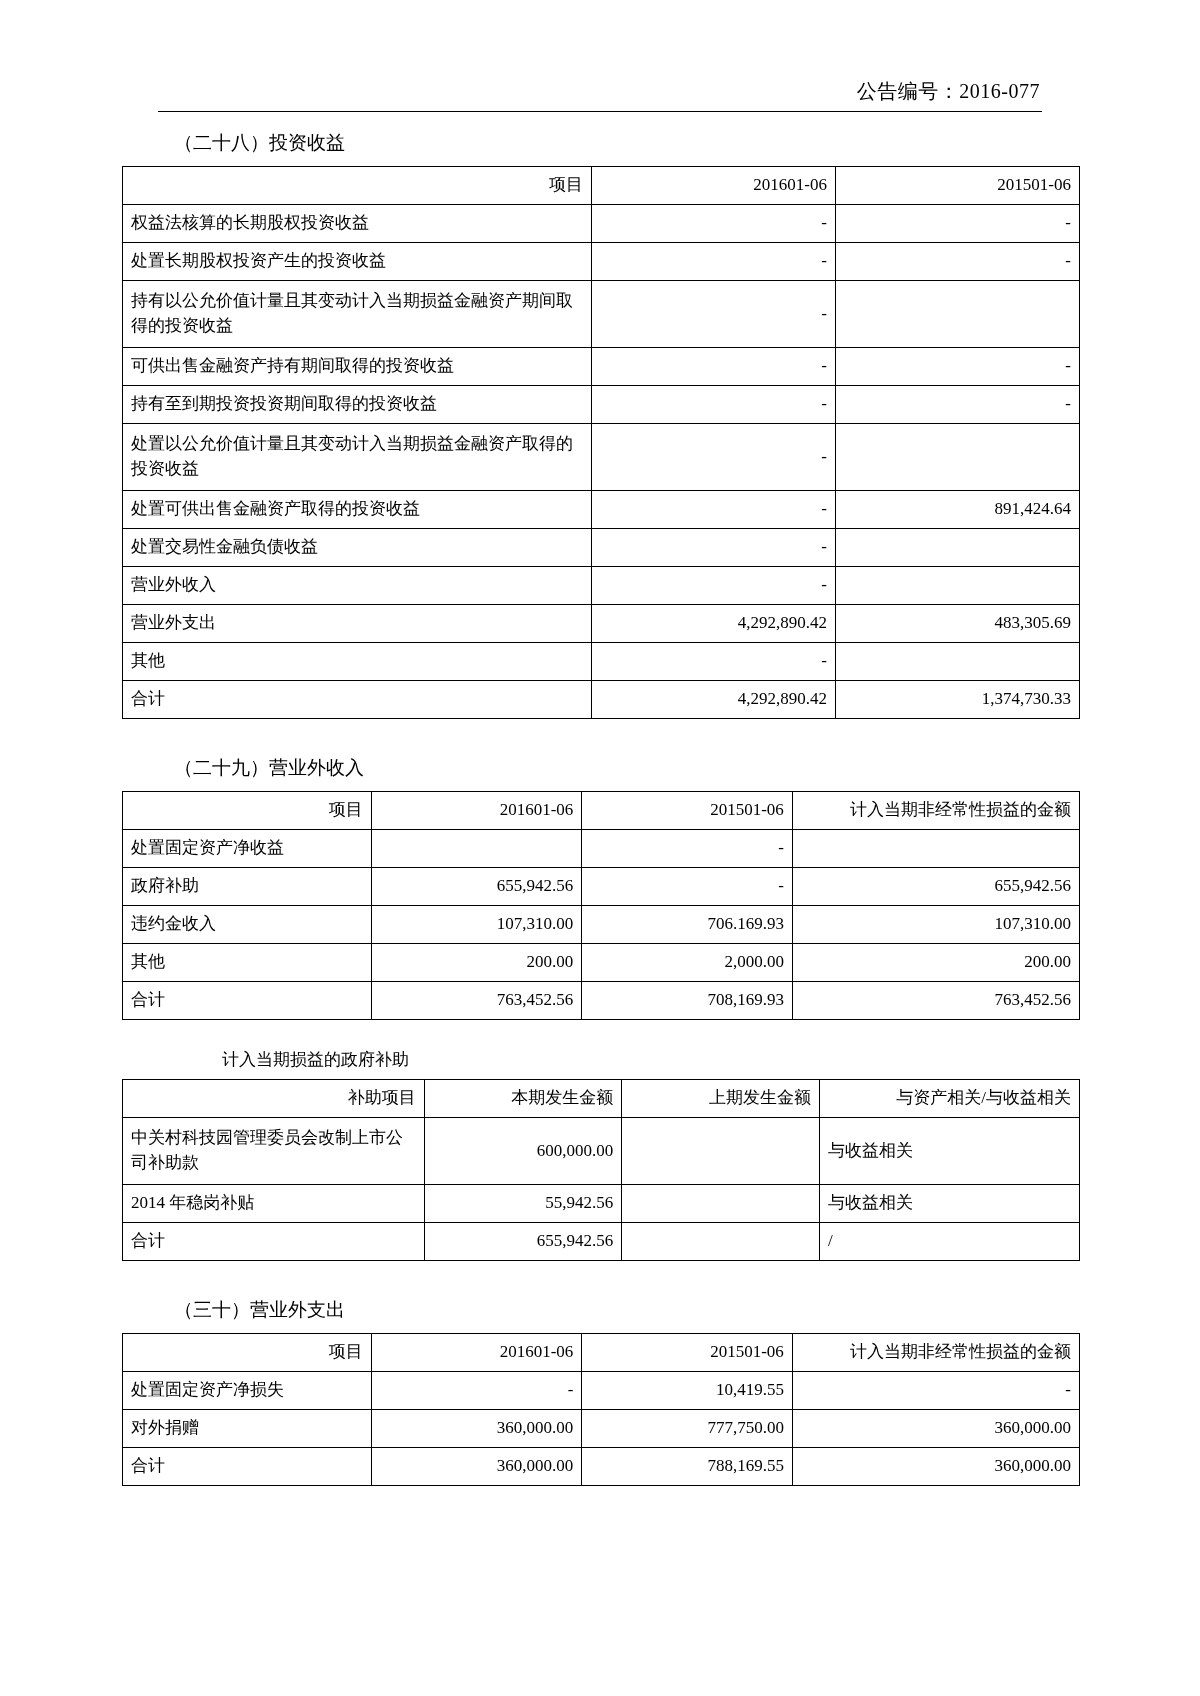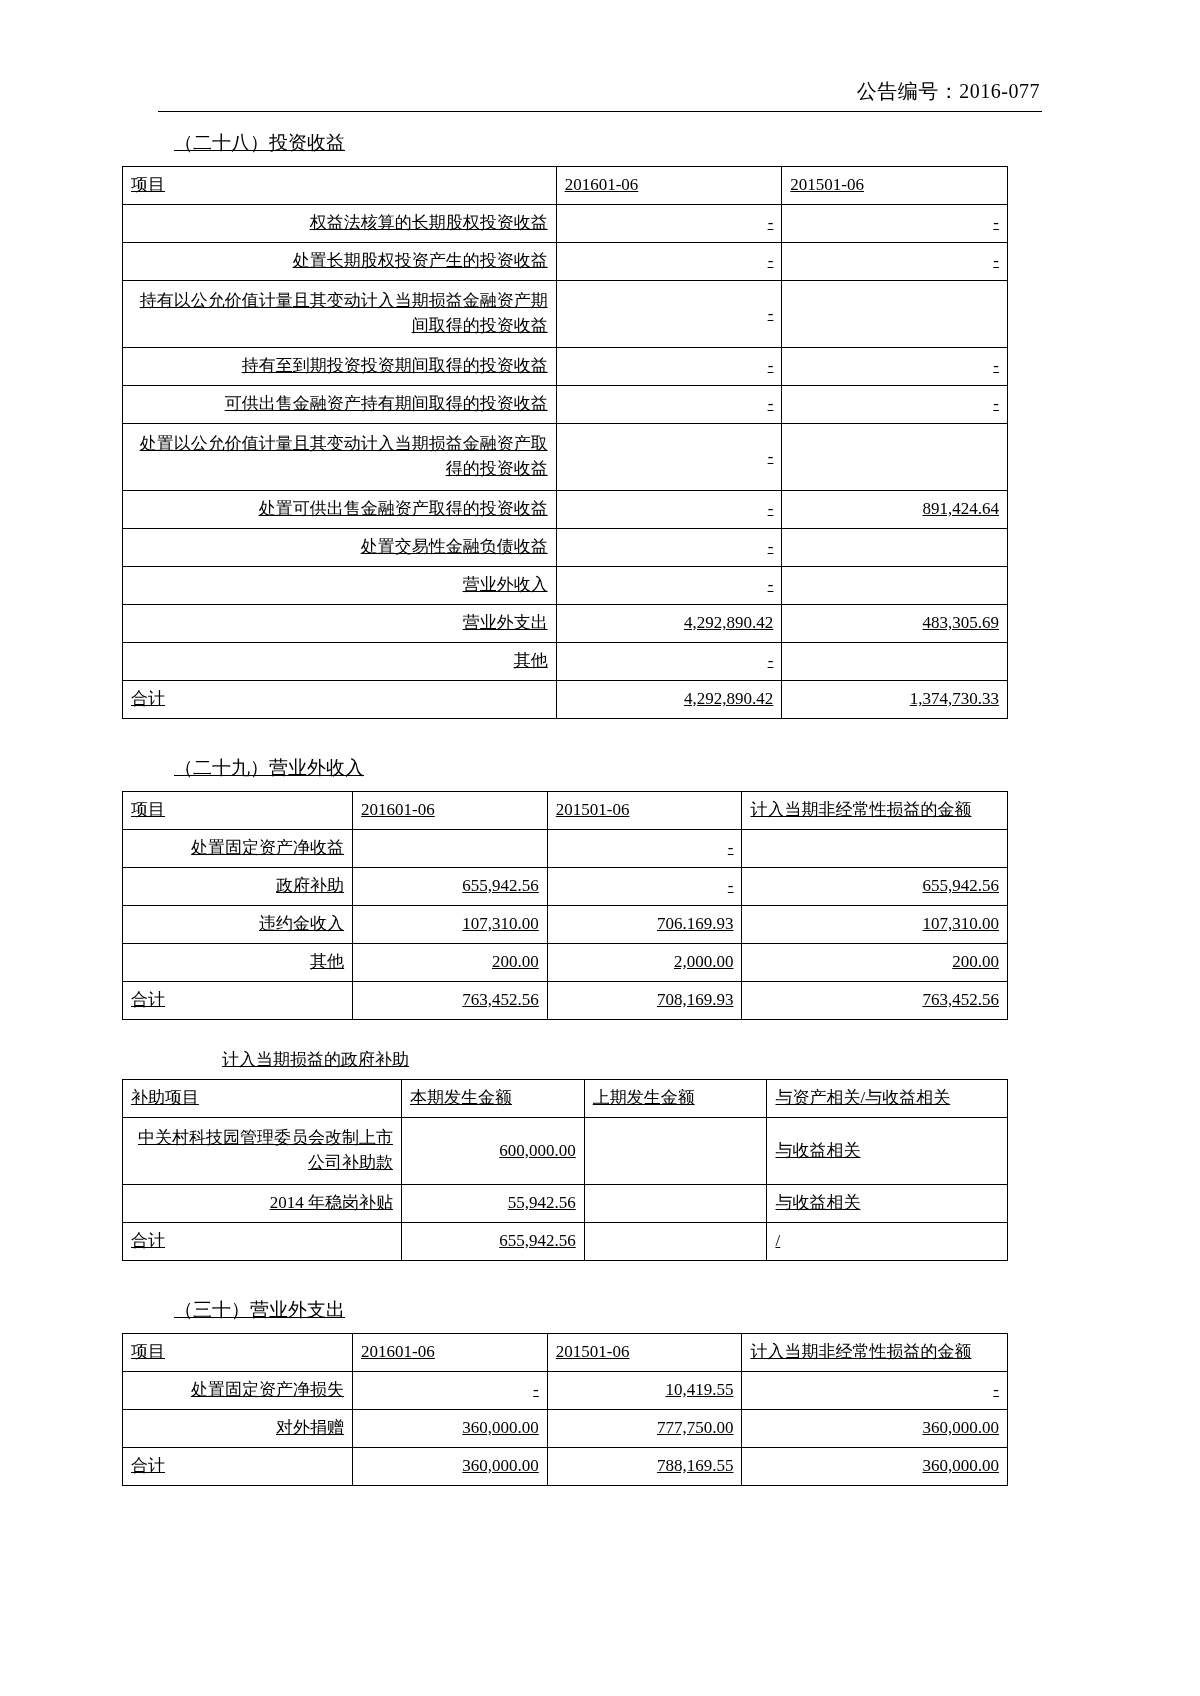--- a/index.html
+++ b/index.html
@@ -47,40 +47,39 @@
   }
   .sub-title {
     font-size: 17px;
     margin: 0 0 8px 0;
     padding-left: 100px;
   }
   .content {
     position: absolute;
     top: 130px;
     left: 122px;
-    width: 886px;
-    text-decoration: underline;
+    width: 958px;
   }
   
   table {
     border-collapse: collapse;
     width: 100%;
     table-layout: fixed;
   }
   table td, table th {
     border: 1px solid #000;
     font-weight: normal;
     font-size: 17px;
     padding: 4px 8px;
     vertical-align: middle;
     line-height: 1.45;
   }
   .tbl-a td, .tbl-a th { height: 29px; }
-  .c-head { text-align: left; }
-  .c-item { text-align: right; margin-top: 16px; }
+  .c-head { text-align: right; }
+  .c-item { text-align: left; margin-top: 16px; }
   .c-num  { text-align: right; }
   .c-ctr  { }
   .tall td { height: 58px; }
   .spacer-28 { height: 28px; }
   .spacer-36 { height: 36px; }
 </style>
 </head>
 <body>
 
 <div class="page">
@@ -113,26 +112,26 @@
           <td class="c-item">处置长期股权投资产生的投资收益</td>
           <td class="c-num">-</td>
           <td class="c-num">-</td>
         </tr>
         <tr class="tall">
           <td class="c-item">持有以公允价值计量且其变动计入当期损益金融资产期间取得的投资收益</td>
           <td class="c-num">-</td>
           <td class="c-num"></td>
         </tr>
         <tr>
+          <td class="c-item">可供出售金融资产持有期间取得的投资收益</td>
+          <td class="c-num">-</td>
+          <td class="c-num">-</td>
+        </tr>
+        <tr>
           <td class="c-item">持有至到期投资投资期间取得的投资收益</td>
-          <td class="c-num">-</td>
-          <td class="c-num">-</td>
-        </tr>
-        <tr>
-          <td class="c-item">可供出售金融资产持有期间取得的投资收益</td>
           <td class="c-num">-</td>
           <td class="c-num">-</td>
         </tr>
         <tr class="tall">
           <td class="c-item">处置以公允价值计量且其变动计入当期损益金融资产取得的投资收益</td>
           <td class="c-num">-</td>
           <td class="c-num"></td>
         </tr>
         <tr>
           <td class="c-item">处置可供出售金融资产取得的投资收益</td>

